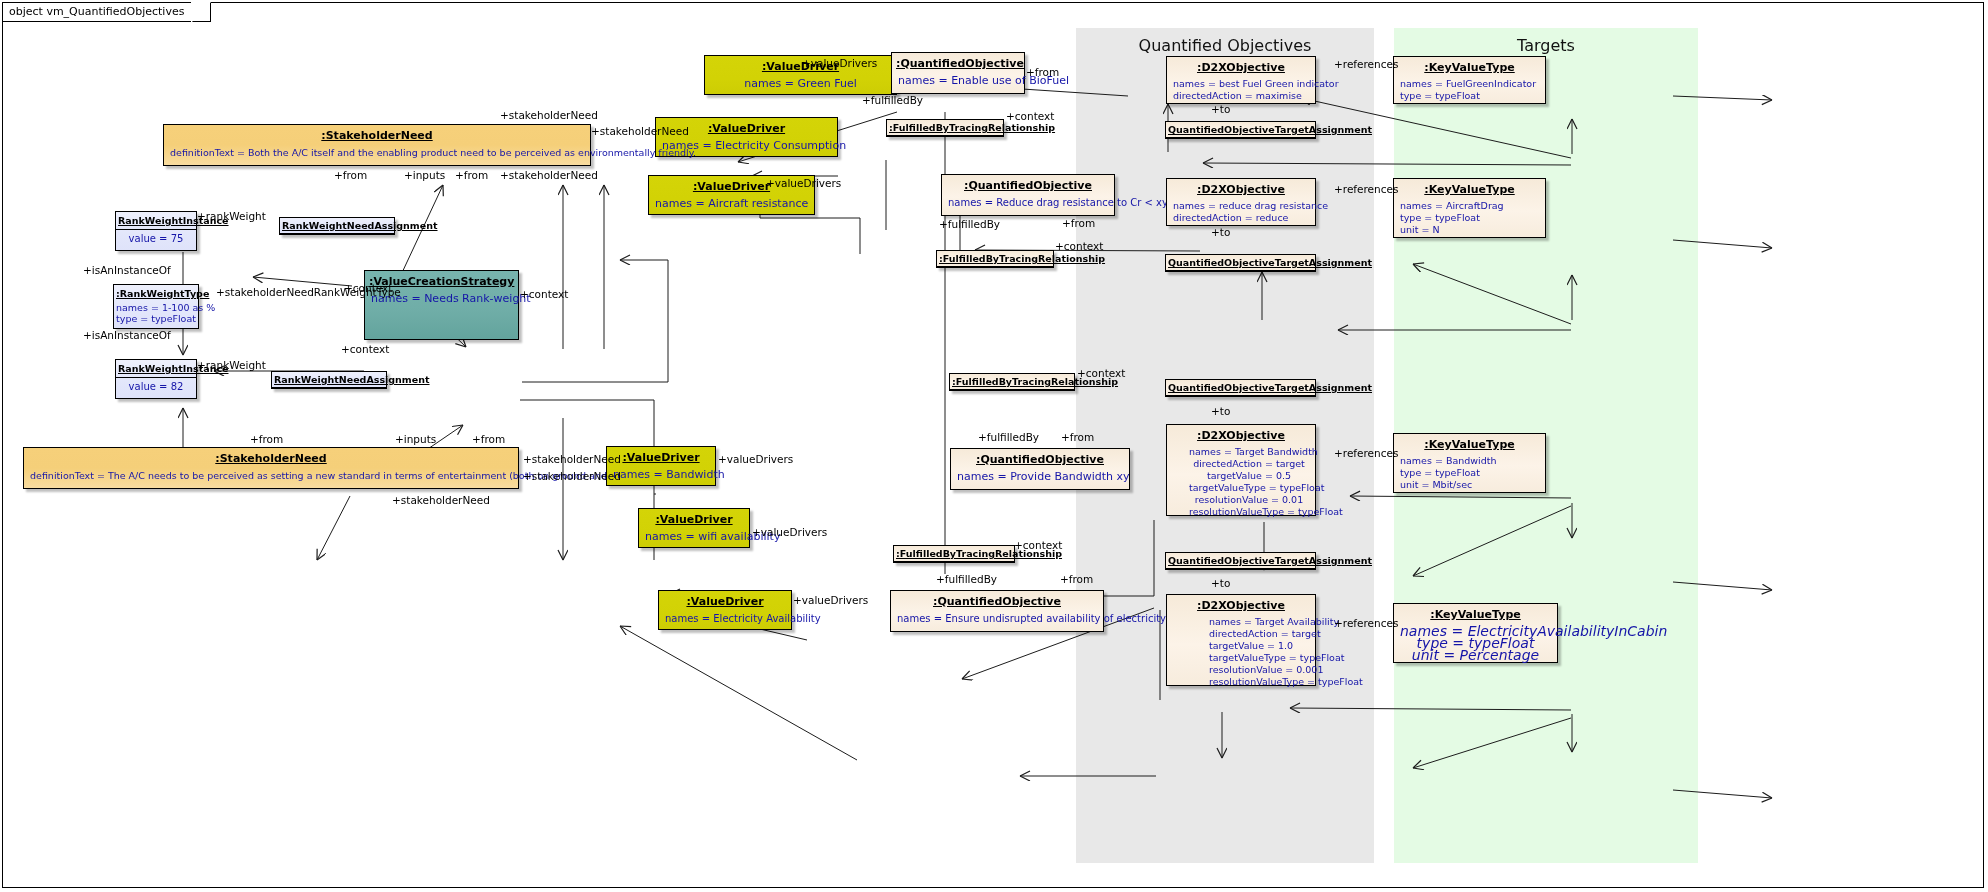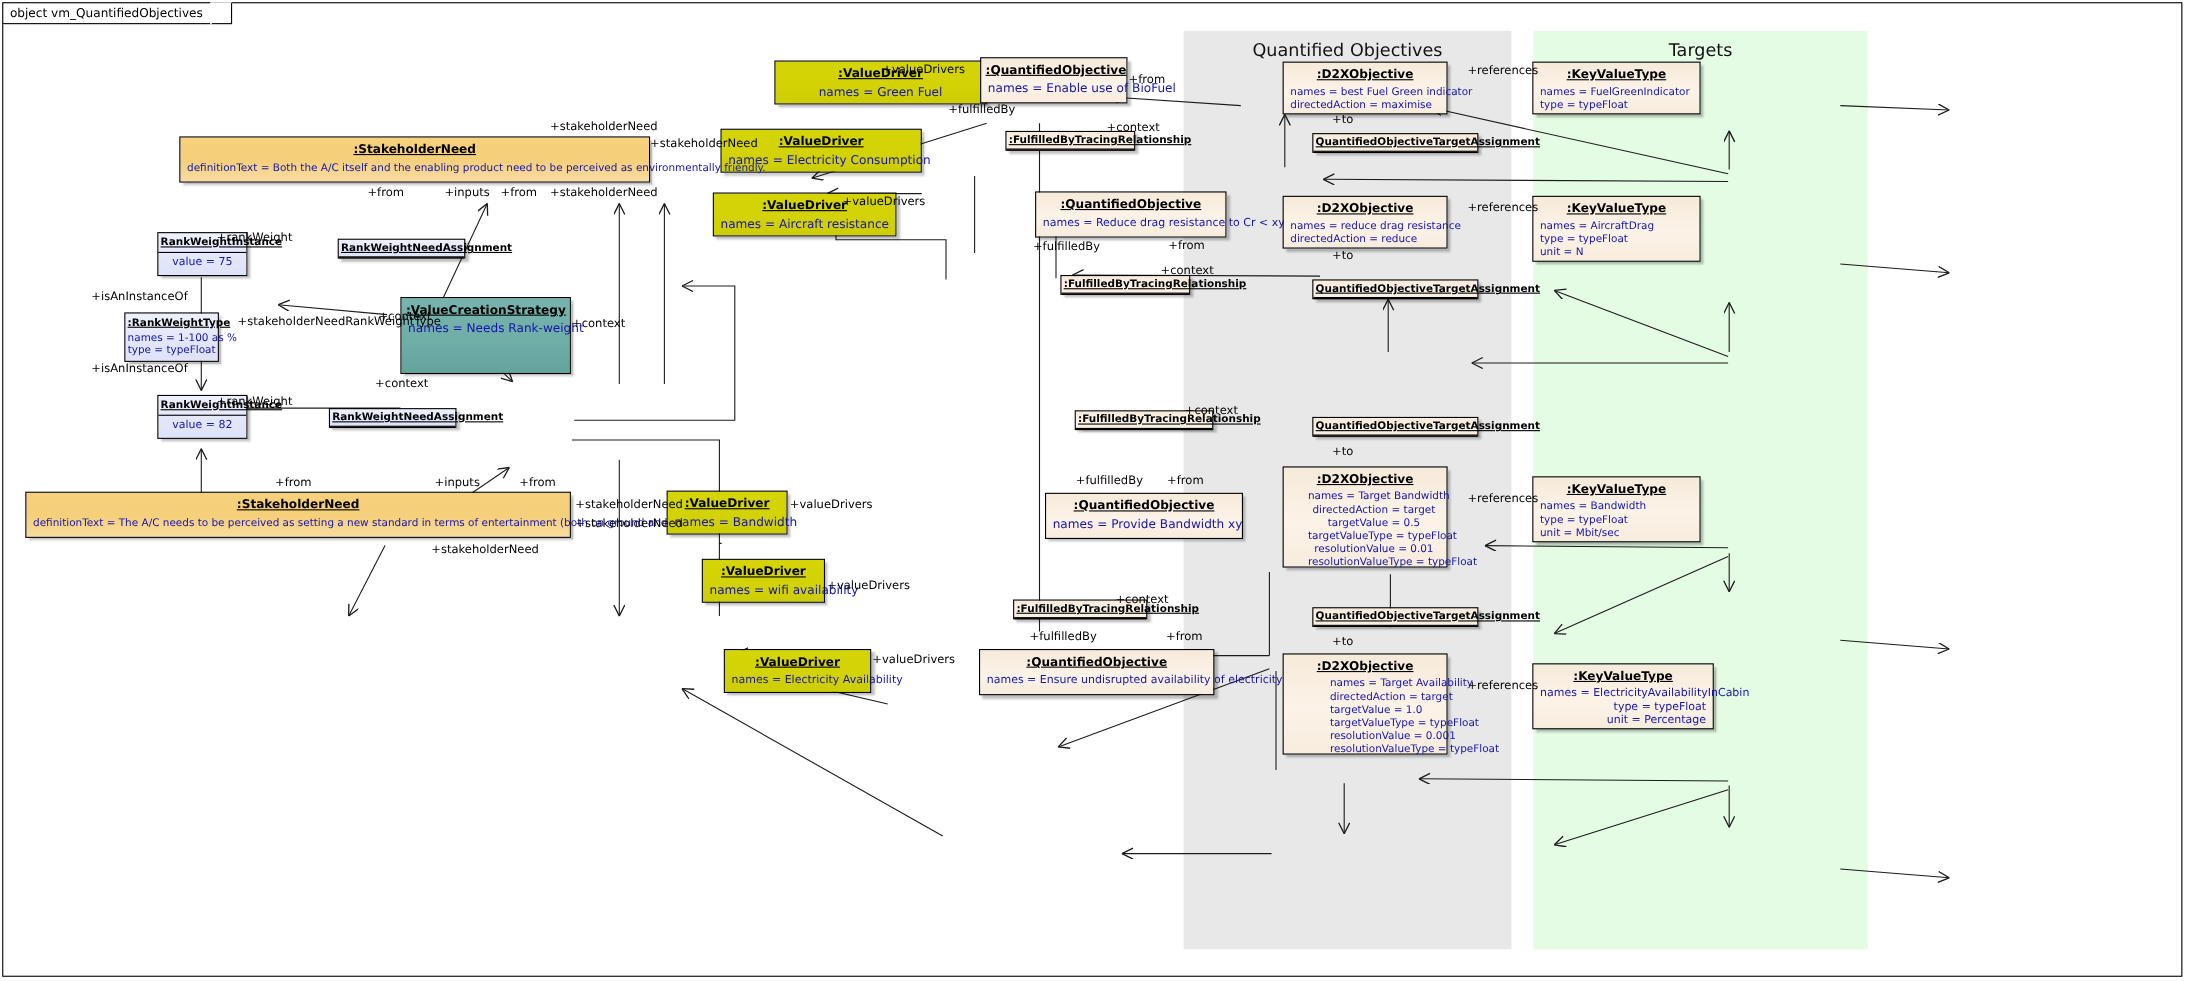--- a/index.html
+++ b/index.html
@@ -30,21 +30,21 @@
   .node .attrs div{white-space:nowrap;}
   .node.centered .attrs{text-align:center;}
 
   .n-need{background:linear-gradient(180deg,#f6d07a 0%,#f5cf79 50%,#f8dca0 100%);}
   .n-driver{background:linear-gradient(180deg,#d4d407 0%,#d2d205 60%,#cdcd04 100%);}
   .n-strategy{background:linear-gradient(180deg,#78b4ae 0%,#6fada7 60%,#63a49d 100%);}
   .n-blue{background:linear-gradient(180deg,#eef0fc 0%,#e3e7fb 55%,#dfe3fa 100%);}
   .n-beige{background:linear-gradient(180deg,#f6ead9 0%,#fcf3e8 55%,#f7ecdd 100%);}
 
   
-  .node.compact{box-shadow:3px 3px 2px rgba(0,0,0,.25);margin-left:28px;}
+  .node.compact{box-shadow:3px 3px 2px rgba(0,0,0,.25);}
   .node.compact .title{padding:3px 5px 3px 5px;font-size:11px;border-bottom:1px solid #000;}
   .node.compact .under{height:3px;border-top:1px solid #000;background:transparent;}
 
   
   .lbl{position:absolute;font-size:10.5px;color:#000;background:transparent;white-space:nowrap;line-height:11px;}
 </style>
 </head>
 <body>
 
 <div id="canvas">
@@ -377,21 +377,21 @@
         <div>directedAction = target</div>
         <div>targetValue = 1.0</div>
       <div>targetValueType = typeFloat</div>
         <div>resolutionValue = 0.001</div>
         <div>resolutionValueType = typeFloat</div>
     </div>
   </div>
 
   <div class="node n-beige centered" style="left:1393px;top:603px;width:165px;height:60px;">
     <div class="title"><span>:KeyValueType</span></div>
-    <div class="attrs" style="text-align:right;font-size:10px;line-height:12px;">
+    <div class="attrs" style="text-align:center;font-size:14px;line-height:12px;font-style:italic;">
       <div>names = ElectricityAvailabilityInCabin</div>
         <div>type = typeFloat</div>
         <div>unit = Percentage</div>
     </div>
   </div>
 
   <div class="lbl" style="left:802px;top:58px;">+valueDrivers</div>
   <div class="lbl" style="left:1026px;top:67px;">+from</div>
   <div class="lbl" style="left:500px;top:110px;">+stakeholderNeed</div>
   <div class="lbl" style="left:862px;top:95px;">+fulfilledBy</div>

